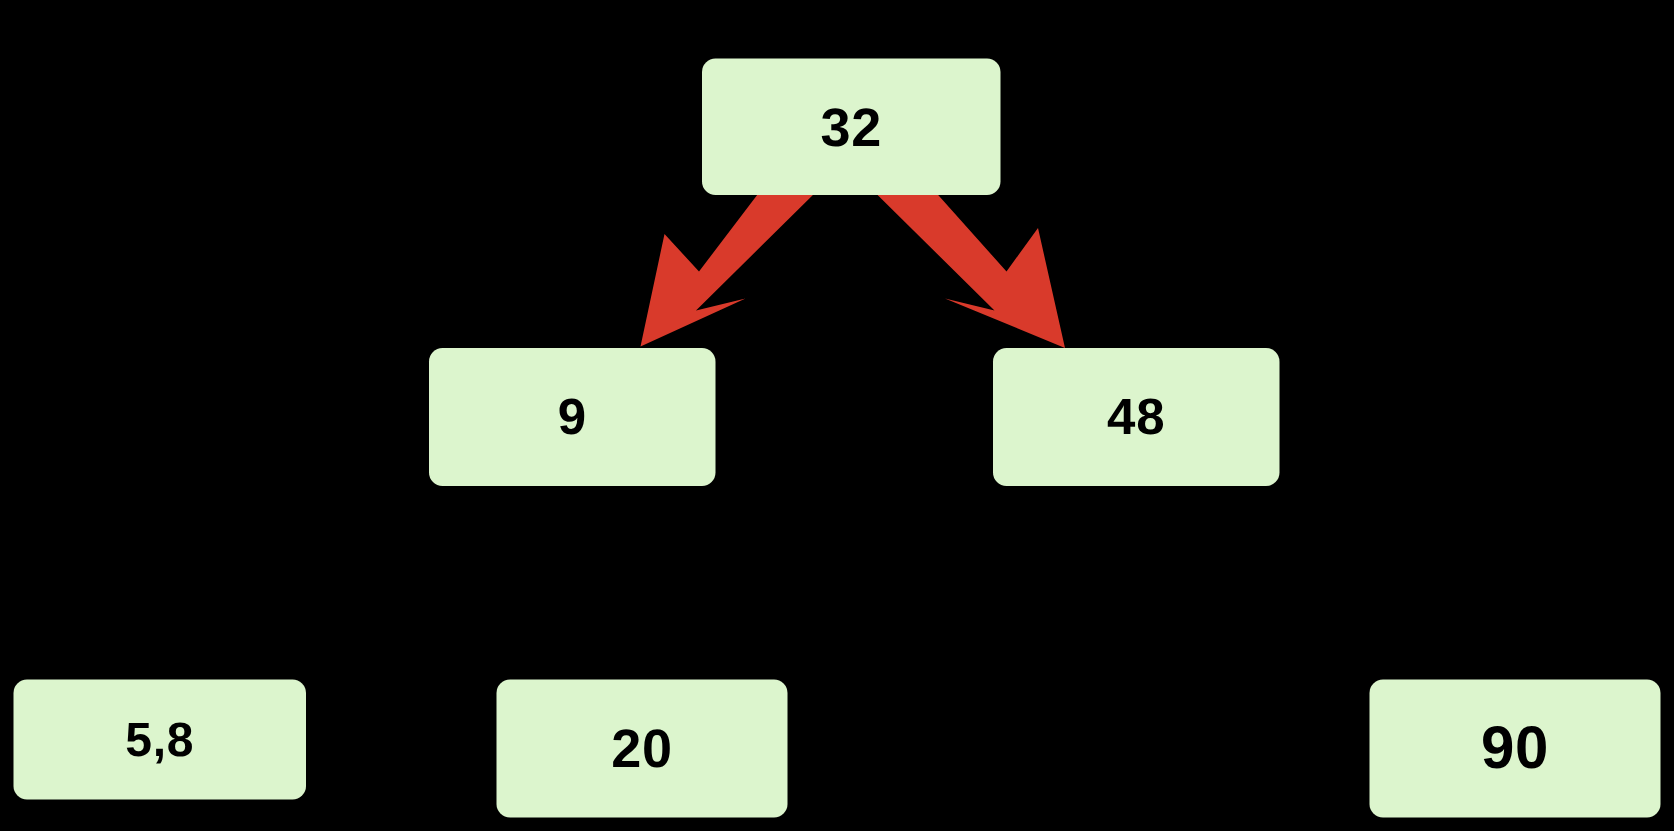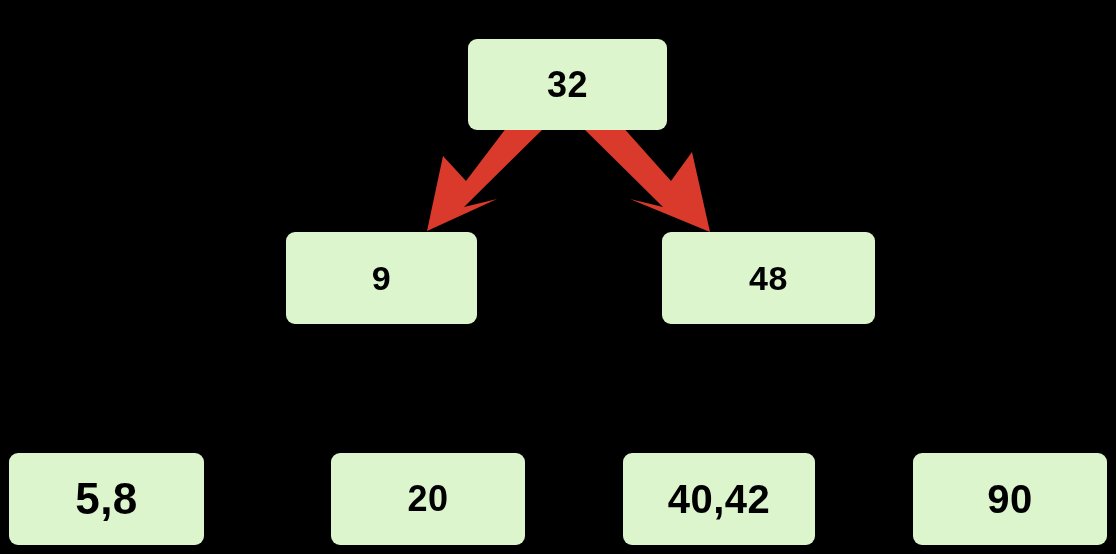--- a/index.html
+++ b/index.html
@@ -59,33 +59,30 @@
   </svg>
 
   <div class="node" style="left:468px; top:10px; width:199px; height:91px; font-size:36px;margin-top:29px;">
     <span class="node-label">32</span>
   </div>
 
   <div class="node" style="left:286px; top:232px; width:191px; height:92px; font-size:34px;">
     <span class="node-label">9</span>
   </div>
 
-  <div class="node" style="left:662px; top:232px; width:213px; height:92px; font-size:34px;">
+  <div class="node" style="left:662px; top:232px; width:191px; height:92px; font-size:34px;">
     <span class="node-label">48</span>
   </div>
 
-  <div class="node" style="left:9px; top:453px; width:195px; height:92px; font-size:44px;">
+  <div class="node" style="left:9px; top:453px; width:195px; height:80px; font-size:32px;">
     <span class="node-label">5,8</span>
   </div>
 
   <div class="node" style="left:331px; top:453px; width:194px; height:92px; font-size:36px;">
     <span class="node-label">20</span>
   </div>
 
-  <div class="node" style="left:623px; top:453px; width:192px; height:92px; font-size:40px;">
-    <span class="node-label">40,42</span>
-  </div>
 
   <div class="node" style="left:913px; top:453px; width:194px; height:92px; font-size:40px;">
     <span class="node-label">90</span>
   </div>
 
 </div>
 
 </body></html>

